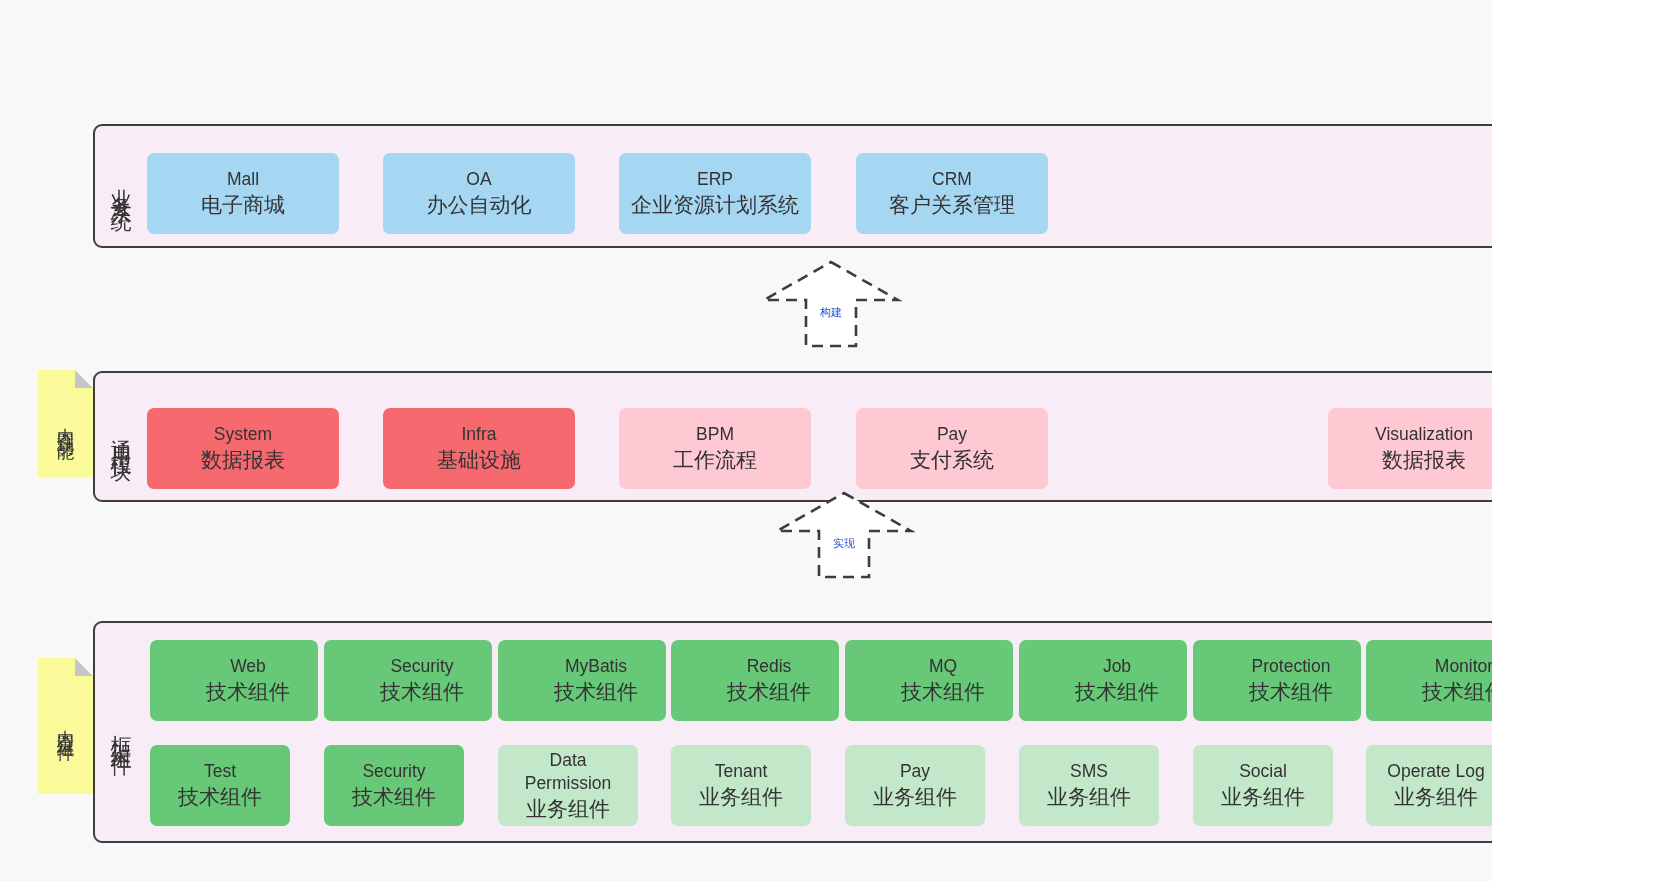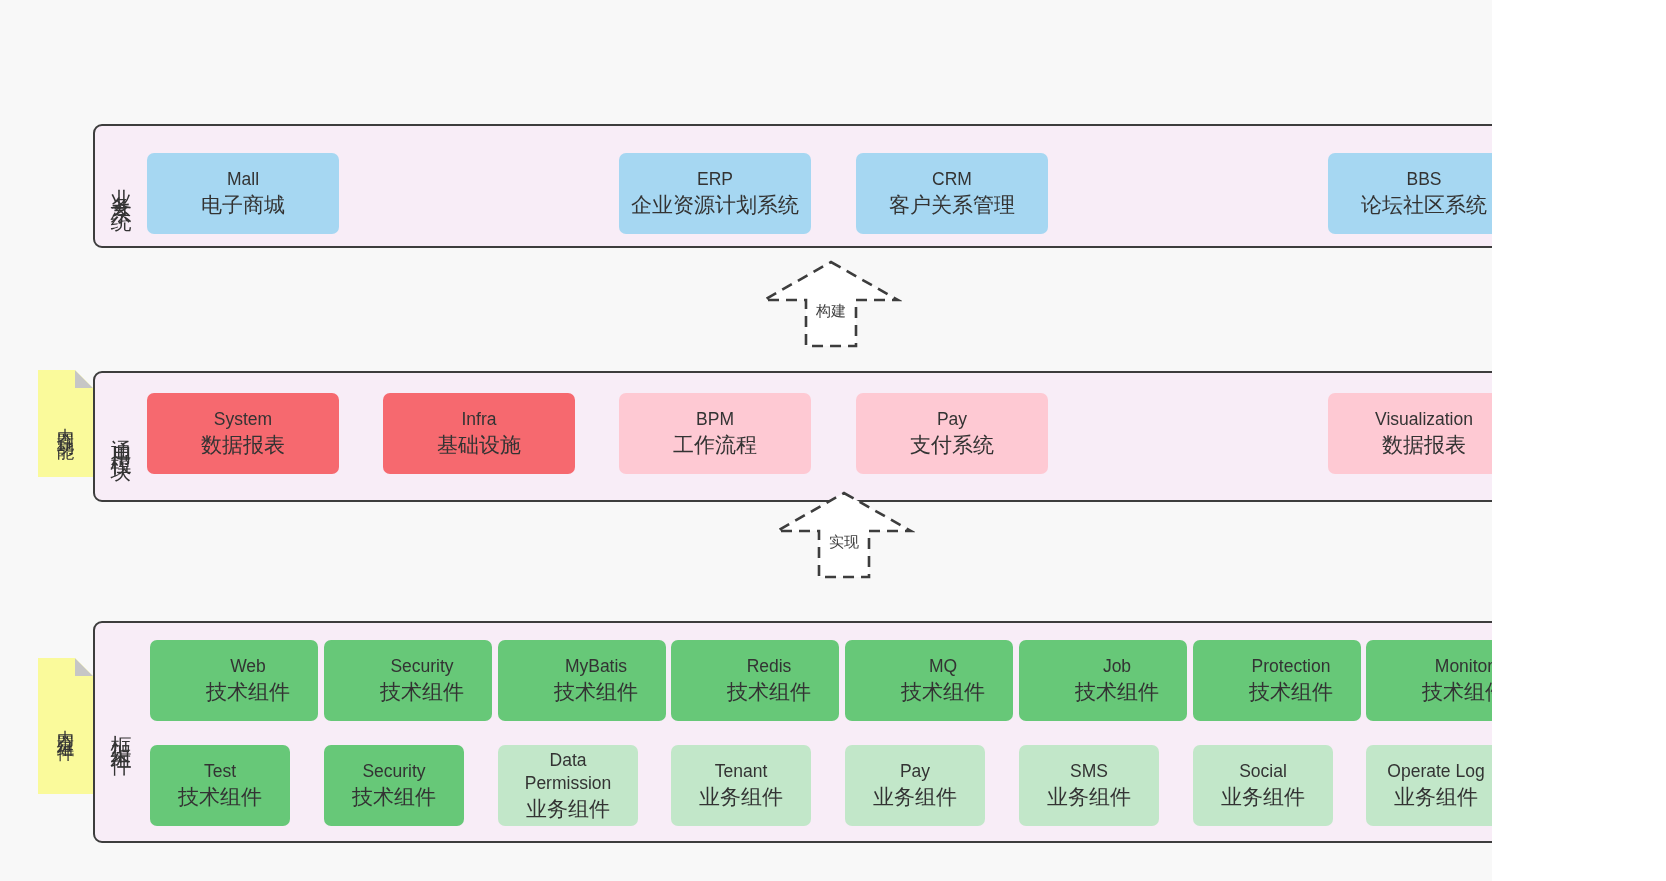--- a/index.html
+++ b/index.html
@@ -25,65 +25,65 @@
   .box .cn { font-size:21px; }
   .wide { width:192px; }
   .narrow { width:140px; }
   .blue   { background:#a6d7f2; }
   .red    { background:#f6696f; }
   .pink   { background:#fec9d3; }
   .green  { background:#67c878; }
   .lgreen { background:#c2e7c9; }
 
   .row-a .box { top:27px; }   
-  .band2 .box { top:20px;align-items:center; }
+  .band2 .box { top:35px;align-items:center; }
   .band3 .row1 .box { top:17px;padding-left:28px; }
   .band3 .row2 .box { top:122px; }
 
   
   .sticky { position:absolute; left:38px; width:55px; background:#fafa9b;
             clip-path:polygon(0 0, calc(100% - 18px) 0, 100% 18px, 100% 100%, 0 100%);
             display:flex; align-items:center; justify-content:center; }
   .sticky1 { top:370px; height:107px; }
   .sticky2 { top:658px; height:136px; }
   .sticky .stext { writing-mode:vertical-rl; text-orientation:upright;
                    font-size:17.5px; letter-spacing:5px; color:#333; }
   .fold { position:absolute; top:0; right:0; width:18px; height:18px;
           background:#c6c6c6; clip-path:polygon(0 0, 100% 100%, 0 100%); }
 
   
   .arrow-wrap { position:absolute; width:142px; height:92px; }
   .arrow1 { left:760px; top:258px; }
   .arrow2 { left:773px; top:489px; }
   .arrow-wrap svg { position:absolute; left:0; top:0; }
   .arrow-label { position:absolute; left:0; right:0; top:44px; text-align:center; }
-  .arrow-label span { background:#ffffff; color:#404040; font-size:15px; padding:1px 3px; }
+  .arrow-label span { background:#ffffff; color:#1d4ed8; font-size:11px; padding:1px 3px; }
 </style>
 </head>
 <body>
 
 <div class="stage">
 
   <section class="band band1 row-a">
     <div class="band-label">业务系统</div>
     <div class="box blue wide" style="left:52px">
       <div class="en">Mall</div>
       <div class="cn">电子商城</div>
     </div>
+    <div class="box blue wide" style="left:288px">
+      <div class="en">OA</div>
+      <div class="cn">办公自动化</div>
+    </div>
     <div class="box blue wide" style="left:524px">
       <div class="en">ERP</div>
       <div class="cn">企业资源计划系统</div>
     </div>
     <div class="box blue wide" style="left:761px">
       <div class="en">CRM</div>
       <div class="cn">客户关系管理</div>
-    </div>
-    <div class="box blue wide" style="left:1233px">
-      <div class="en">BBS</div>
-      <div class="cn">论坛社区系统</div>
     </div>
   </section>
 
   <div class="arrow-wrap arrow1">
     <svg width="142" height="92" viewBox="0 0 142 92">
       <path d="M71 4 L138 42 L96 42 L96 88 L46 88 L46 42 L4 42 Z" fill="#ffffff" stroke="#3d3d3d" stroke-width="2.6" stroke-dasharray="11 7"></path>
     </svg>
     <div class="arrow-label">
       <span>构建</span>
     </div>

